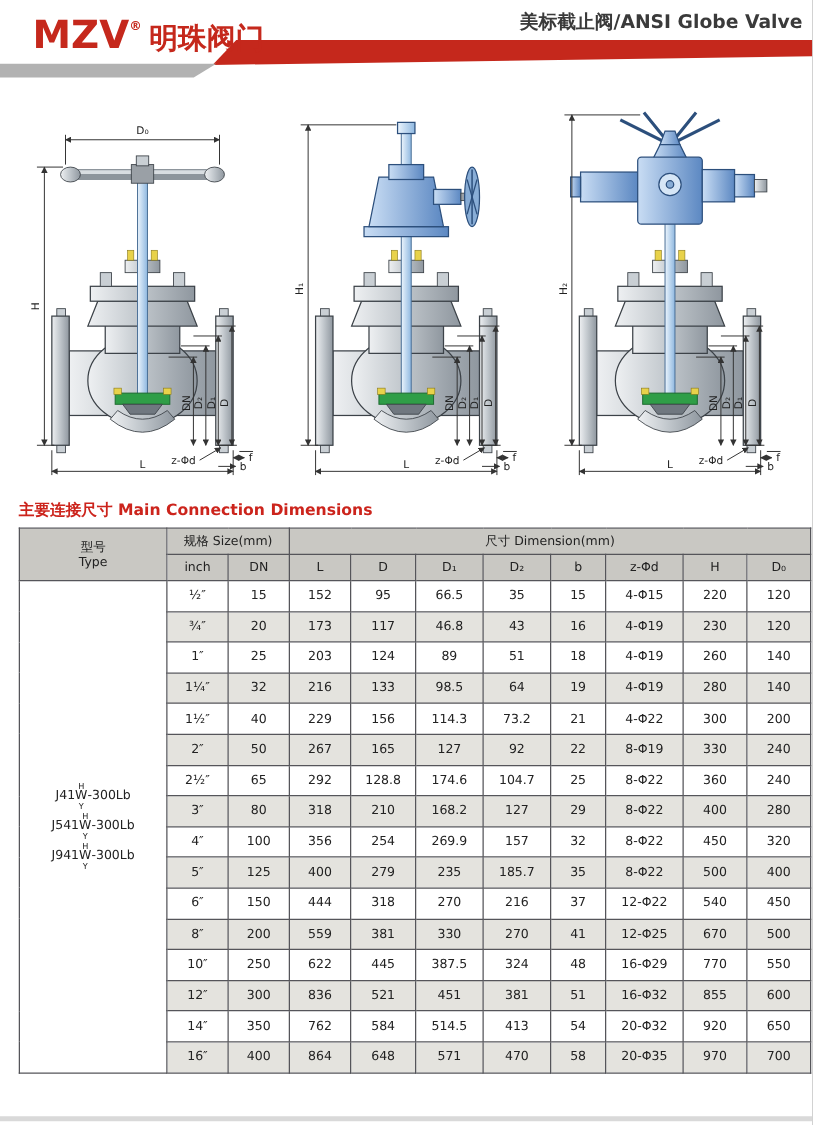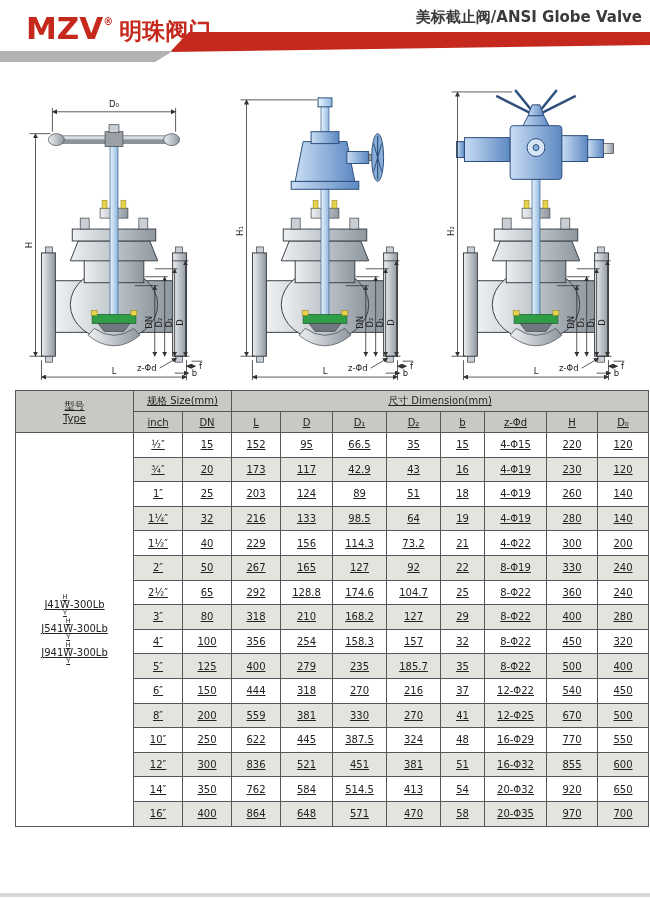--- a/index.html
+++ b/index.html
@@ -24,21 +24,21 @@
   .arr2 { marker-start:url(#arr); marker-end:url(#arr); }
   .arr1 { marker-end:url(#arr); }
   .outline { stroke:#3c4248; stroke-width:1; }
   .thin { stroke:#3c4248; stroke-width:0.7; }
   .blue { stroke:#2c4f7c; stroke-width:1; }
 
   
   .section-title { margin:10px 0 5px 15px; font-size:12.5px; font-weight:bold; color:#cc241c; }
 
   
-  table { border-collapse:collapse; table-layout:fixed; width:633px; margin-left:15px; font-size:10px; color:#222;text-decoration:underline; }
+  table { border-collapse:collapse; table-layout:fixed; width:633px; margin-left:15px; font-size:10px; color:#222; }
   th, td { border:1px solid #55555a; text-align:center; padding:0; overflow:hidden; }
   thead th { background:#c9c8c3; font-weight:normal; height:21px; font-size:10px; color:#222; }
   tbody td { height:24.6px; background:#fff; }
   tr.alt td { background:#e4e3de; }
   td.type-cell { background:#fff; vertical-align:middle; }
   .model { display:flex; align-items:center; justify-content:center; margin:1px 0; font-size:10px; color:#222; line-height:1; }
   .stack { display:inline-flex; flex-direction:column; align-items:center; line-height:1; }
   .ov, .un { font-size:6.5px; }
   .md { font-size:10px; }
 
@@ -252,20 +252,21 @@
         <g class="dims">
           <text x="133" y="291">z-Φd</text>
           <text x="100" y="294">L</text>
           <text x="187" y="289">f</text>
           <text x="181" y="296">b</text>
         </g>
       </g>
     </svg>
   </div>
 
+  <div class="section-title">主要连接尺寸 Main Connection Dimensions</div>
 
   <table>
     <colgroup>
       <col style="width:118px">
         <col style="width:49px">
         <col style="width:49px">
         <col style="width:49px">
       <col style="width:52px">
         <col style="width:54px">
         <col style="width:54px">
@@ -336,21 +337,21 @@
           <td>15</td>
           <td>4-Φ15</td>
           <td>220</td>
           <td>120</td>
         </tr>
         <tr class="alt">
           <td>¾″</td>
           <td>20</td>
           <td>173</td>
           <td>117</td>
-          <td>42.9</td>
+          <td>46.8</td>
           <td>43</td>
           <td>16</td>
           <td>4-Φ19</td>
           <td>230</td>
           <td>120</td>
         </tr>
         <tr>
           <td>1″</td>
           <td>25</td>
           <td>203</td>
@@ -420,21 +421,21 @@
           <td>29</td>
           <td>8-Φ22</td>
           <td>400</td>
           <td>280</td>
         </tr>
         <tr>
           <td>4″</td>
           <td>100</td>
           <td>356</td>
           <td>254</td>
-          <td>158.3</td>
+          <td>269.9</td>
           <td>157</td>
           <td>32</td>
           <td>8-Φ22</td>
           <td>450</td>
           <td>320</td>
         </tr>
         <tr class="alt">
           <td>5″</td>
           <td>125</td>
           <td>400</td>

